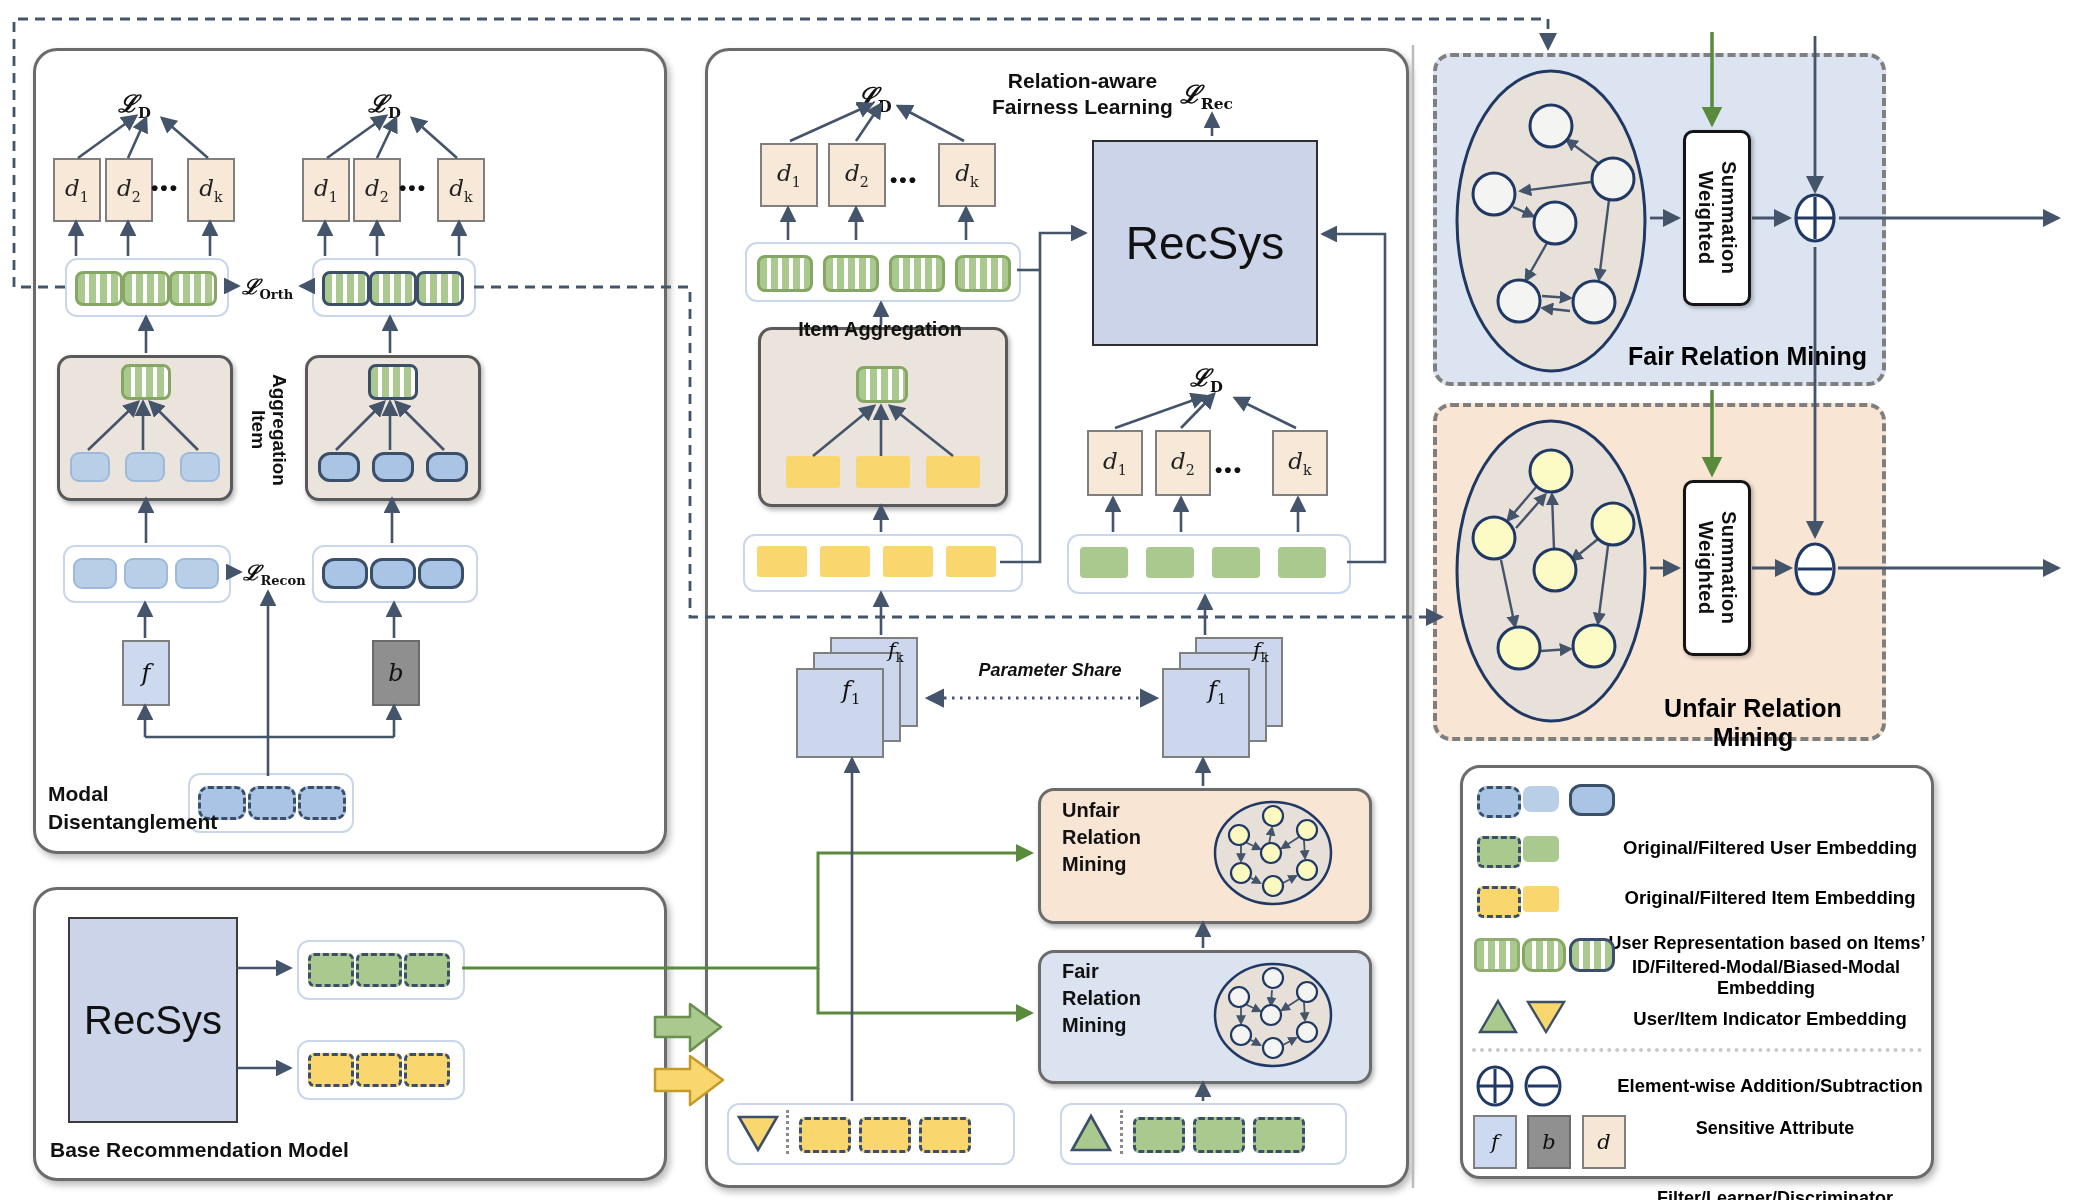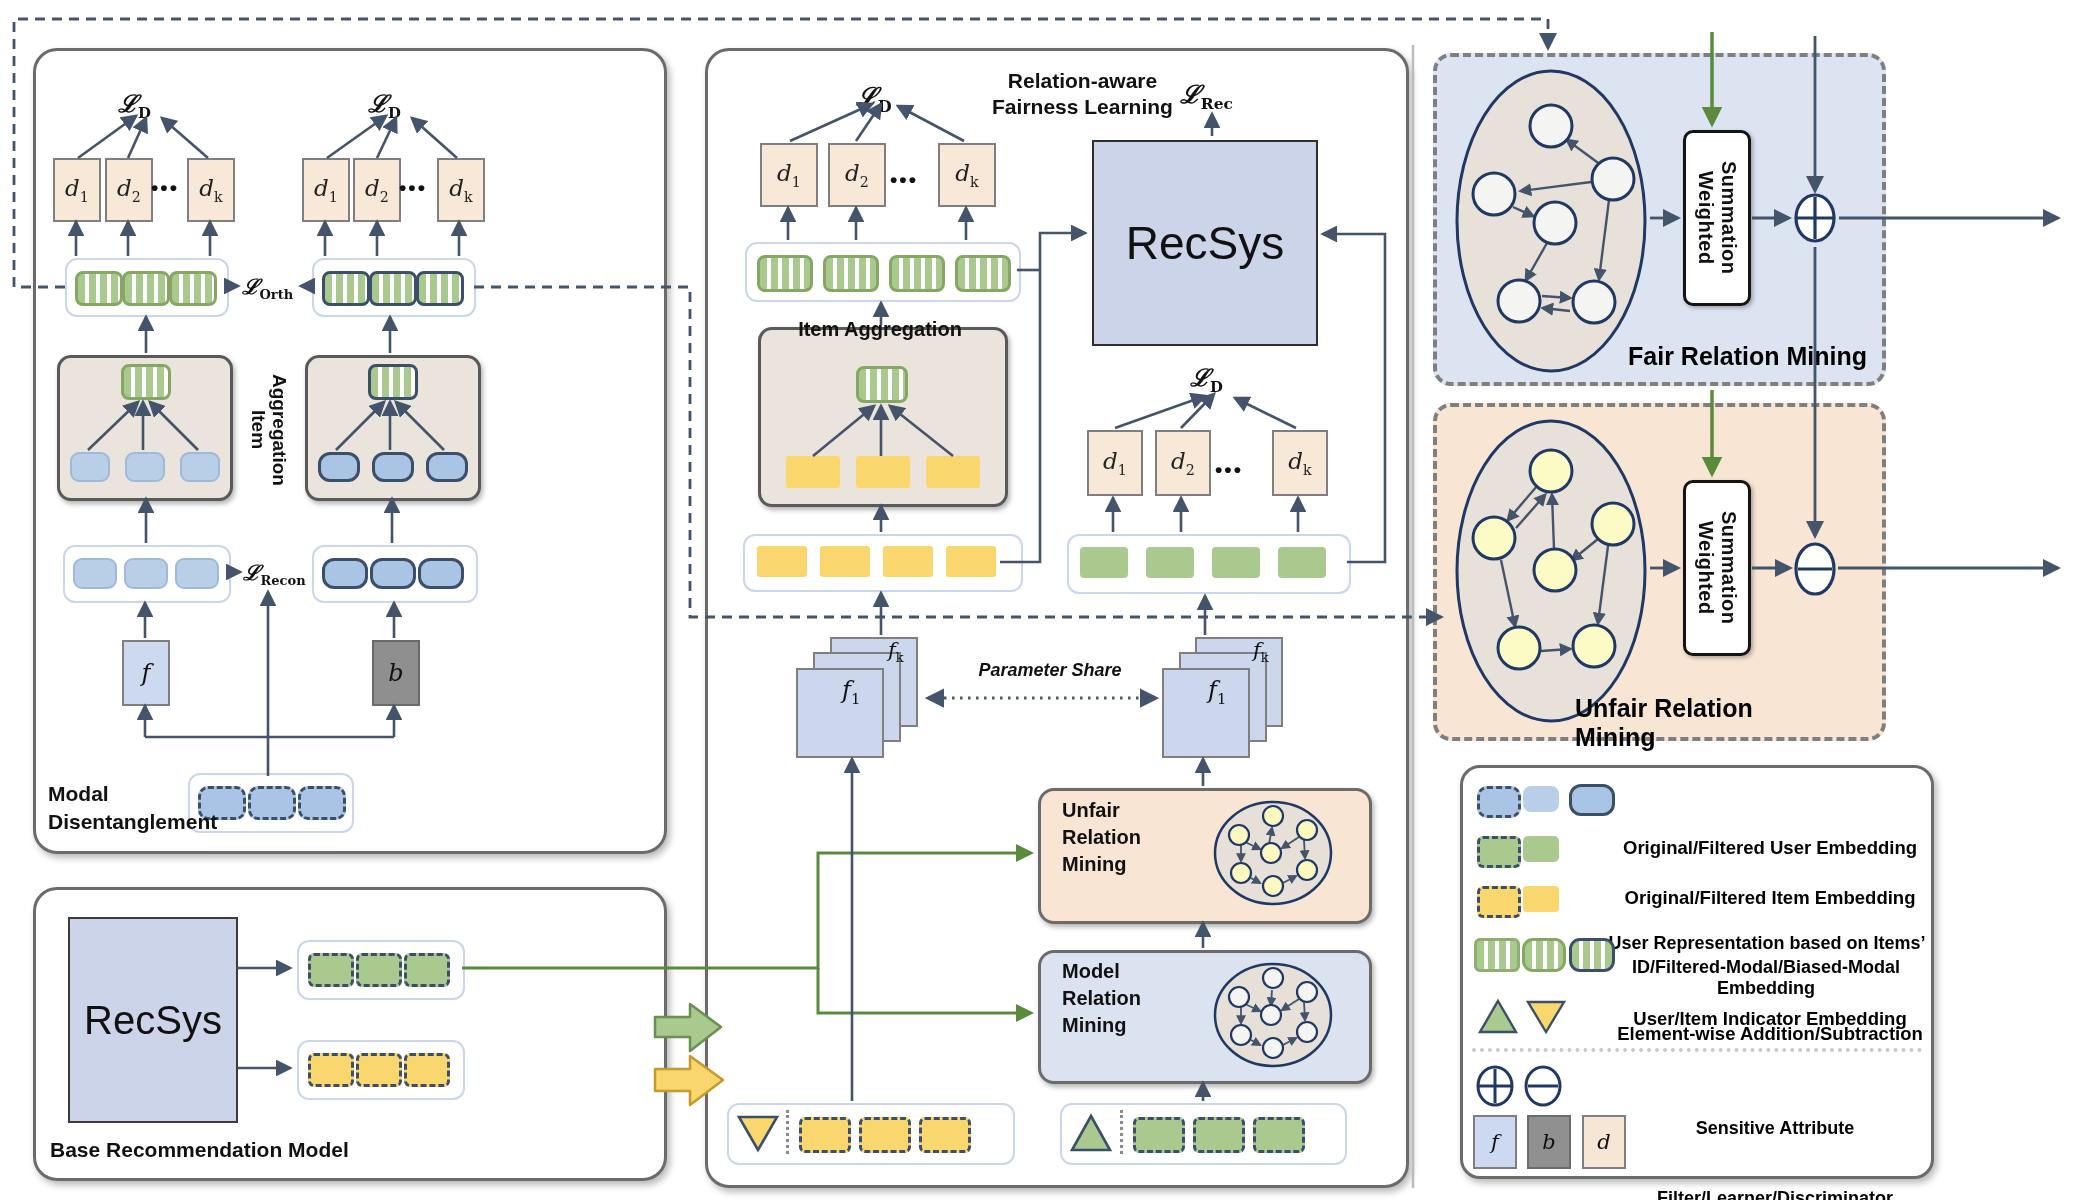--- a/index.html
+++ b/index.html
@@ -261,21 +261,21 @@
         <circle cx="95" cy="31" r="10"></circle>
       <circle cx="59" cy="54" r="10"></circle>
         <circle cx="29" cy="74" r="10"></circle>
         <circle cx="61" cy="87" r="10"></circle>
         <circle cx="95" cy="71" r="10"></circle>
     </g>
   </svg>
 
   <div class="lay abs" style="left:1038px;top:950px;width:328px;height:128px;background:#dbe3f1;border:3px solid #6b6b6b;border-radius:16px;box-shadow:2px 3px 5px rgba(0,0,0,.3);"></div>
   <div class="btxt lay abs" style="left:1062px;top:958px;font-size:20px;line-height:1.35;">
-    <div>Model</div>
+    <div>Fair</div>
       <div>Relation</div>
       <div>Mining</div>
   </div>
   <svg class="lay abs" style="left:1212px;top:961px;" width="122" height="108">
     <ellipse cx="61" cy="54" rx="58" ry="51" fill="#e6e0d9" stroke="#1f3864" stroke-width="2.5"></ellipse>
     <g stroke="#44546a" stroke-width="1.8">
       <path d="M33 43 L48 50" marker-end="url(#m-sm)"></path>
         <path d="M60 29 L59 44" marker-end="url(#m-sm)"></path>
       <path d="M87 38 L70 49" marker-end="url(#m-sm)"></path>
         <path d="M29 46 L29 62" marker-end="url(#m-sm)"></path>
@@ -374,21 +374,21 @@
       <span style="display:block;">Weighted</span>
       <span style="display:block;">Summation</span>
     </div>
   </div>
 
   <svg class="lay abs" style="left:1794px;top:542px;" width="44" height="54">
     <ellipse cx="21" cy="27" rx="19" ry="25" fill="#fff" stroke="#1f3864" stroke-width="3.2"></ellipse>
     <path d="M4 27 L38 27" stroke="#1f3864" stroke-width="3.2" fill="none"></path>
   </svg>
 
-  <div class="caption lay" style="left:1575px;top:694px;width:250px;">Unfair Relation Mining</div>
+  <div class="caption lay" style="left:1628px;top:694px;width:250px;text-align:center;">Unfair Relation Mining</div>
 
   <div class="cap om lay" style="left:1477px;top:786px;width:38px;height:26px;"></div>
   <div class="cap lay" style="left:1523px;top:786px;width:36px;height:26px;background:#b9cfe8;border-radius:8px;"></div>
   <div class="cap bm lay" style="left:1569px;top:784px;width:40px;height:26px;"></div>
 
   <div class="grd lay" style="left:1477px;top:836px;width:38px;height:26px;"></div>
   <div class="gr lay" style="left:1523px;top:836px;width:36px;height:26px;border-radius:5px;"></div>
   <div class="legtxt" style="left:1612px;top:837px;width:316px;">Original/Filtered User Embedding</div>
 
   <div class="yld lay" style="left:1477px;top:886px;width:38px;height:26px;"></div>
@@ -412,21 +412,21 @@
   <div class="lay abs" style="left:1472px;top:1048px;width:450px;border-top:4px dotted #c9c9c9;"></div>
 
   <svg class="lay abs" style="left:1475px;top:1064px;" width="42" height="44">
     <ellipse cx="20" cy="22" rx="17" ry="19" fill="#fff" stroke="#1f3864" stroke-width="3"></ellipse>
     <path d="M20 5 L20 39 M4 22 L36 22" stroke="#1f3864" stroke-width="3" fill="none"></path>
     </svg>
   <svg class="lay abs" style="left:1523px;top:1064px;" width="42" height="44">
     <ellipse cx="20" cy="22" rx="17" ry="19" fill="#fff" stroke="#1f3864" stroke-width="3"></ellipse>
     <path d="M5 22 L35 22" stroke="#1f3864" stroke-width="3" fill="none"></path>
     </svg>
-  <div class="legtxt" style="left:1612px;top:1023px;width:316px;">Element-wise Addition/Subtraction</div>
+  <div class="legtxt" style="left:1612px;top:1075px;width:316px;">Element-wise Addition/Subtraction</div>
 
   <div class="fbx lay" style="left:1473px;top:1115px;width:40px;height:50px;background:#ccd9f0;border:2.5px solid #7f7f7f;">
       <span class="flab" style="font-size:21px;">f</span>
     </div>
   <div class="fbx lay" style="left:1527px;top:1115px;width:40px;height:50px;background:#909090;border:2.5px solid #6b6b6b;">
       <span class="flab" style="font-size:21px;">b</span>
     </div>
   <div class="fbx lay" style="left:1582px;top:1115px;width:40px;height:50px;background:#f5e6d5;border:2.5px solid #7f7f7f;">
       <span class="flab" style="font-size:21px;">d</span>
     </div>

